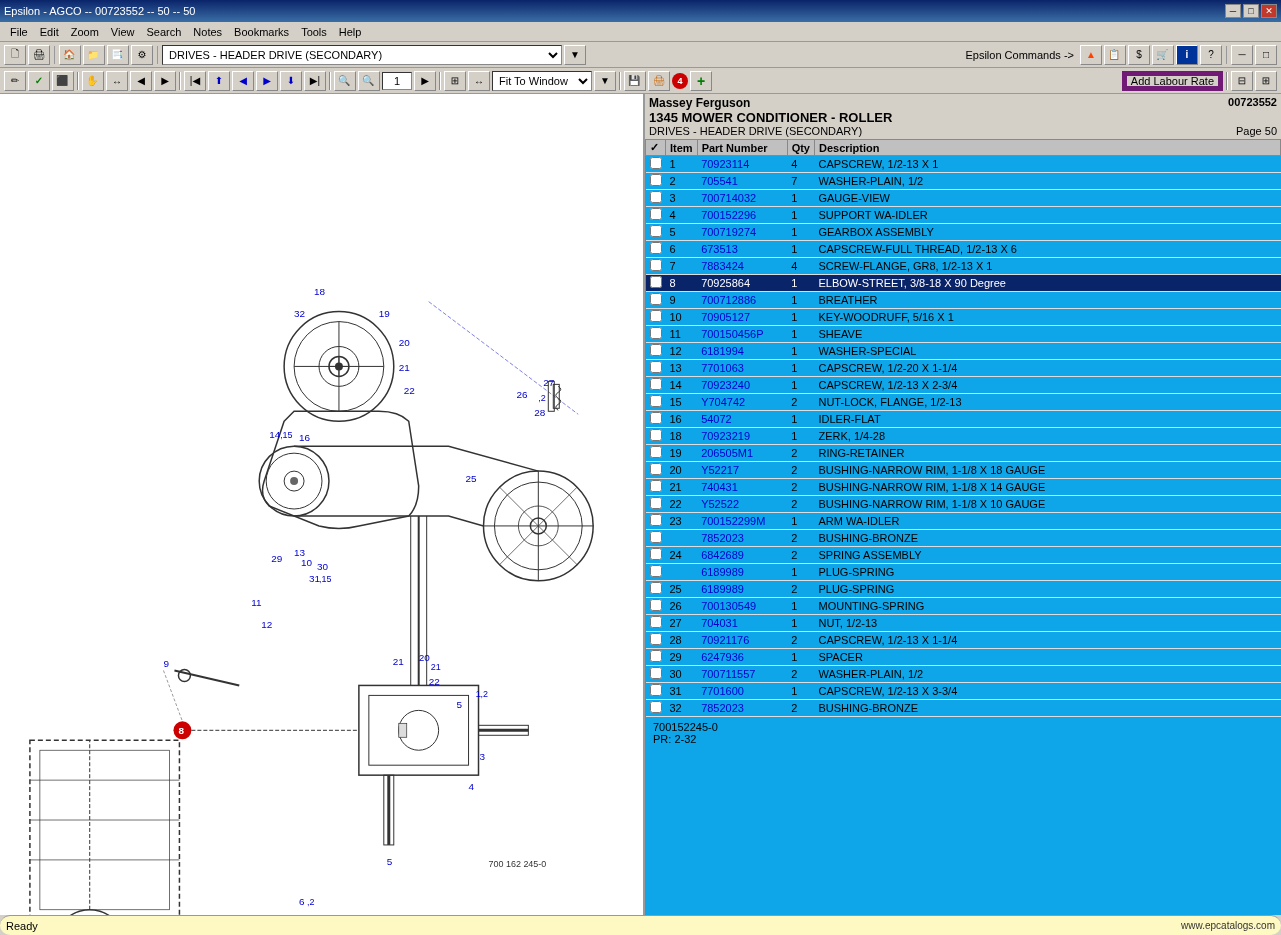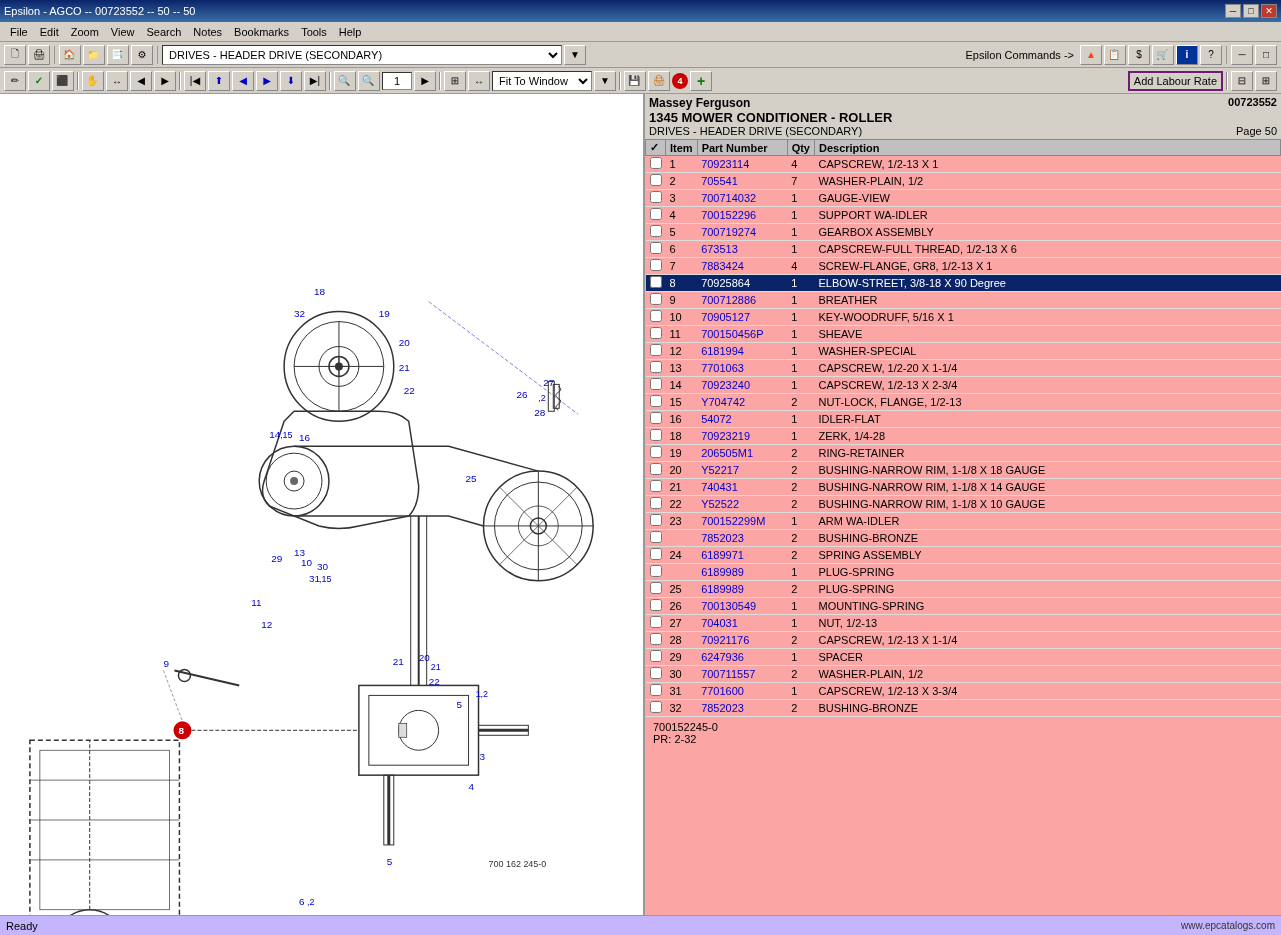--- a/index.html
+++ b/index.html
@@ -69,42 +69,42 @@
       height: 26px;
       display: flex;
       align-items: center;
       padding: 0 4px;
       border-bottom: 1px solid #999;
       gap: 2px;
     }
     .zoom-select {
       height: 20px; font-size: 11px; border: 1px inset #888; background: white; padding: 0 2px; width: 110px;
     }
-    .add-labour { font-size: 11px; padding: 0 4px; border: 2px solid #701a75; background: #d4d0c8; cursor: pointer; height: 20px; display: flex; align-items: center; }
+    .add-labour { font-size: 11px; padding: 0 4px; border: 5px solid #701a75; background: #d4d0c8; cursor: pointer; height: 20px; display: flex; align-items: center; }
 
     
     #main-content {
       display: flex;
       height: calc(935px - 22px - 20px - 26px - 26px - 22px - 20px);
     }
 
     
     #diagram-panel {
       width: 645px;
       background: white;
       border-right: 2px solid #999;
       position: relative;
       overflow: hidden;
     }
     #diagram-panel svg { width: 100%; height: 100%; }
 
     
     #parts-panel {
       flex: 1;
-      background: #fca5a5;
+      background: #0ea5e9;
       overflow-y: auto;
       font-size: 11px;
     }
 
     #parts-header {
       background: #d4d0c8;
       padding: 2px 4px;
     }
     #parts-header .brand { font-weight: bold; font-size: 12px; }
     #parts-header .model { font-weight: bold; font-size: 13px; }
@@ -132,31 +132,32 @@
     .row-selected { background: #0a246a !important; color: white !important; }
     .row-selected td { color: white; }
     .chk-col { width: 16px; }
     .item-col { width: 30px; }
     .partnum-col { width: 90px; }
     .qty-col { width: 25px; }
     .desc-col { }
 
     
     #status-bar {
-      background: #c4b5fd;
+      background: #fef9c3;
       height: 20px;
       display: flex;
       align-items: center;
       justify-content: space-between;
       padding: 0 6px;
       border-top: 1px solid #999;
       position: absolute;
       bottom: 0;
       width: 100%;
       font-size: 11px;
+      border-radius: 10px;
     }
     .watermark { color: #333; font-size: 10px; }
 
     
     .red-badge {
       background: #cc0000; color: white; border-radius: 50%;
       width: 16px; height: 16px; display: inline-flex; align-items: center; justify-content: center;
       font-size: 9px; font-weight: bold;
     }
 
@@ -604,21 +605,21 @@
           <tr>
             <td class="chk-col"><input type="checkbox" style=""></td>
             <td></td>
             <td style="color: rgb(0, 0, 204);">7852023</td>
             <td>2</td>
             <td>BUSHING-BRONZE</td>
           </tr>
           <tr>
             <td class="chk-col"><input type="checkbox" style=""></td>
             <td>24</td>
-            <td style="color: rgb(0, 0, 204);">6189971</td>
+            <td style="color: rgb(0, 0, 204);">6842689</td>
             <td>2</td>
             <td>SPRING ASSEMBLY</td>
           </tr>
           <tr>
             <td class="chk-col"><input type="checkbox" style=""></td>
             <td></td>
             <td style="color: rgb(0, 0, 204);">6189989</td>
             <td>1</td>
             <td>PLUG-SPRING</td>
           </tr>

